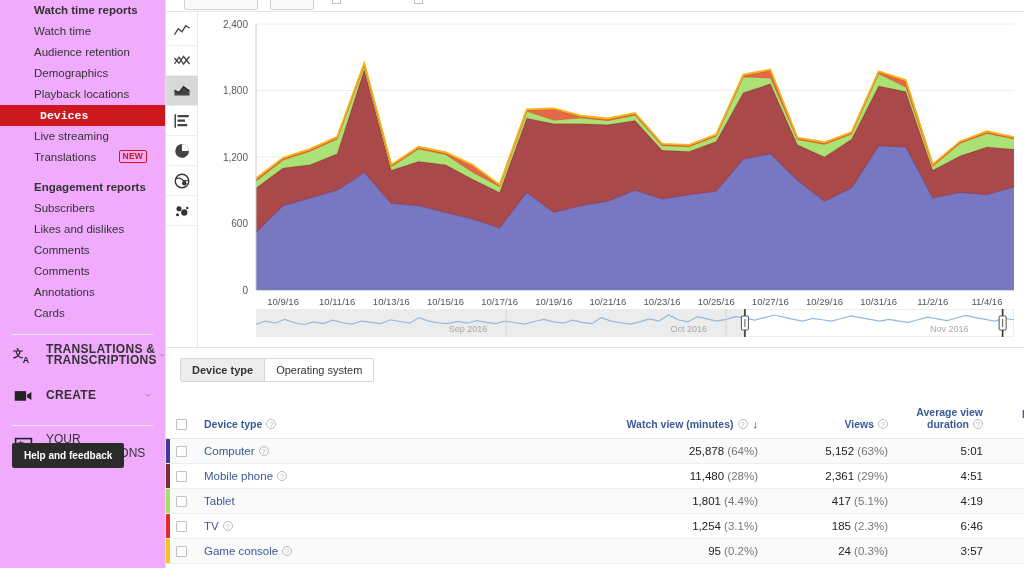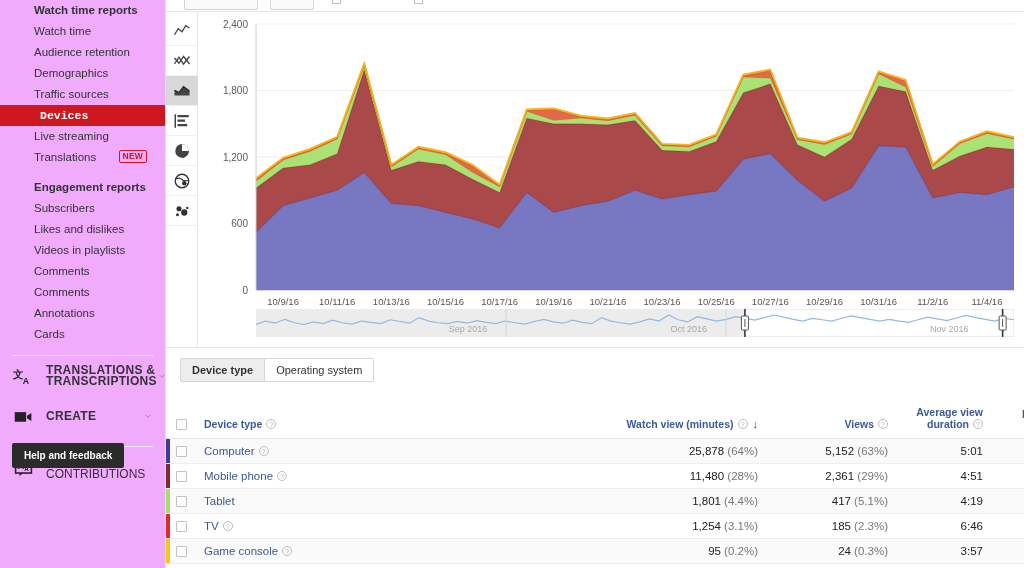--- a/index.html
+++ b/index.html
@@ -247,29 +247,28 @@
 <body>
 
 <div id="app">
 
   <div class="sidebar">
     <div class="nav-list">
         <div class="nav-item head"><span>Watch time reports</span></div>
         <div class="nav-item"><span>Watch time</span></div>
         <div class="nav-item"><span>Audience retention</span></div>
         <div class="nav-item"><span>Demographics</span></div>
-        <div class="nav-item"><span>Traffic sources</span></div>
+        <div class="nav-item"><span>Playback locations</span></div>
         <div class="nav-item active"><span>Devices</span></div>
         <div class="nav-item"><span>Live streaming</span></div>
         <div class="nav-item"><span>Translations</span><span class="badge-new">NEW</span></div>
         <div class="nav-spacer"></div>
         <div class="nav-item head"><span>Engagement reports</span></div>
         <div class="nav-item"><span>Subscribers</span></div>
         <div class="nav-item"><span>Likes and dislikes</span></div>
-        <div class="nav-item"><span>Videos in playlists</span></div>
         <div class="nav-item"><span>Comments</span></div>
         <div class="nav-item"><span>Comments</span></div>
         <div class="nav-item"><span>Annotations</span></div>
         <div class="nav-item"><span>Cards</span></div>
       </div>
 
     <div class="sidebar-divider"></div>
 
     <div class="section-row">
       <span class="sec-icon">

